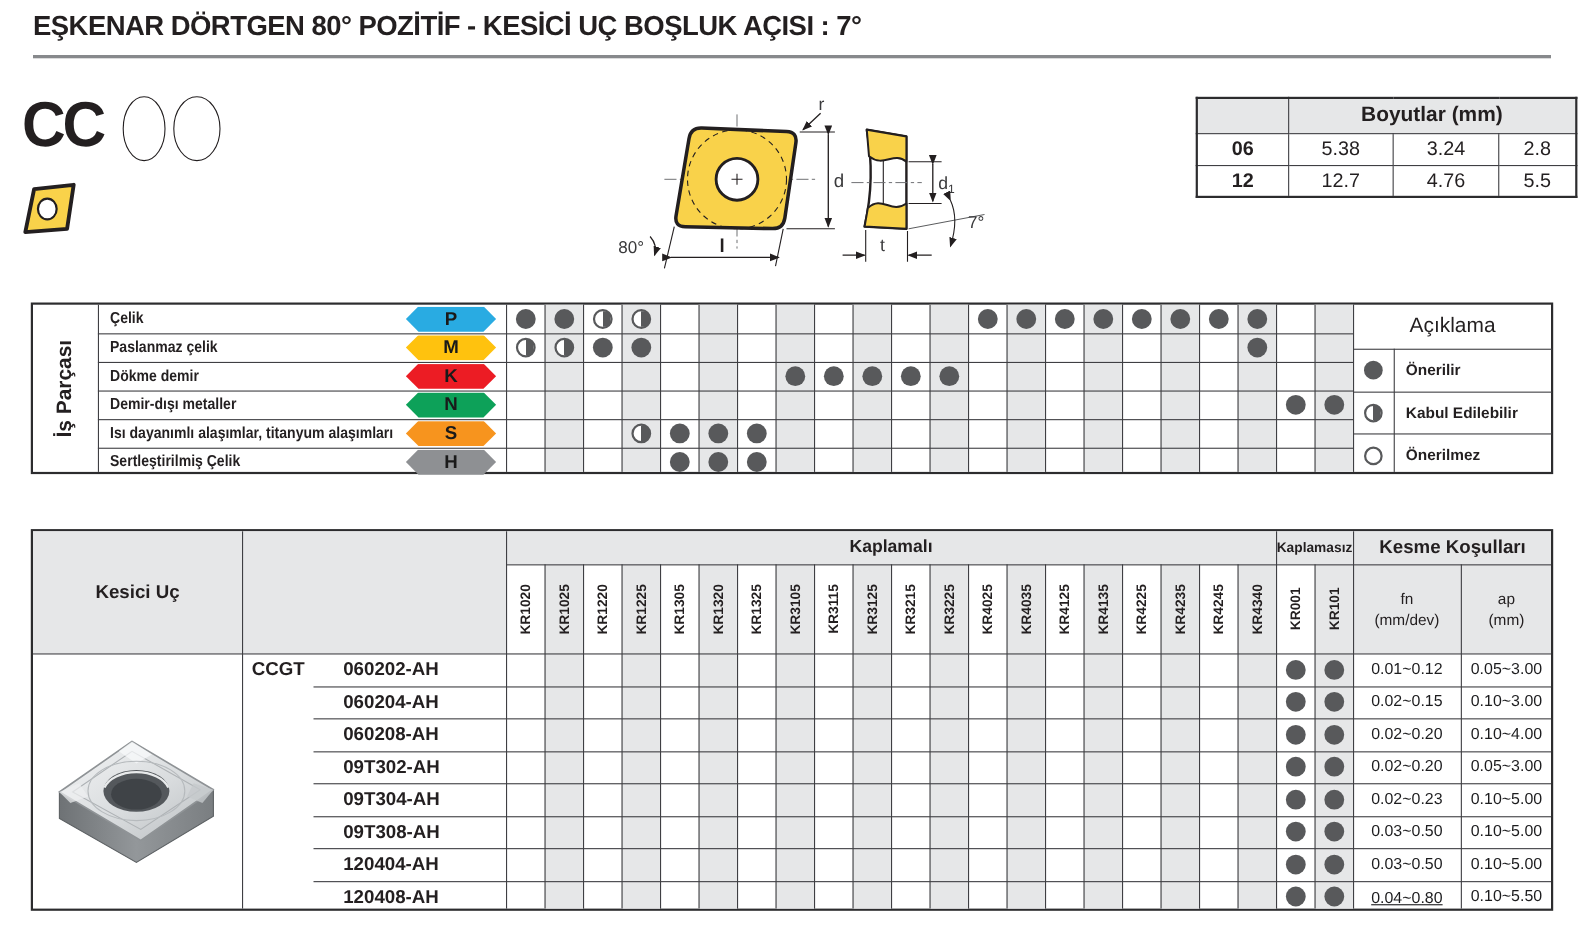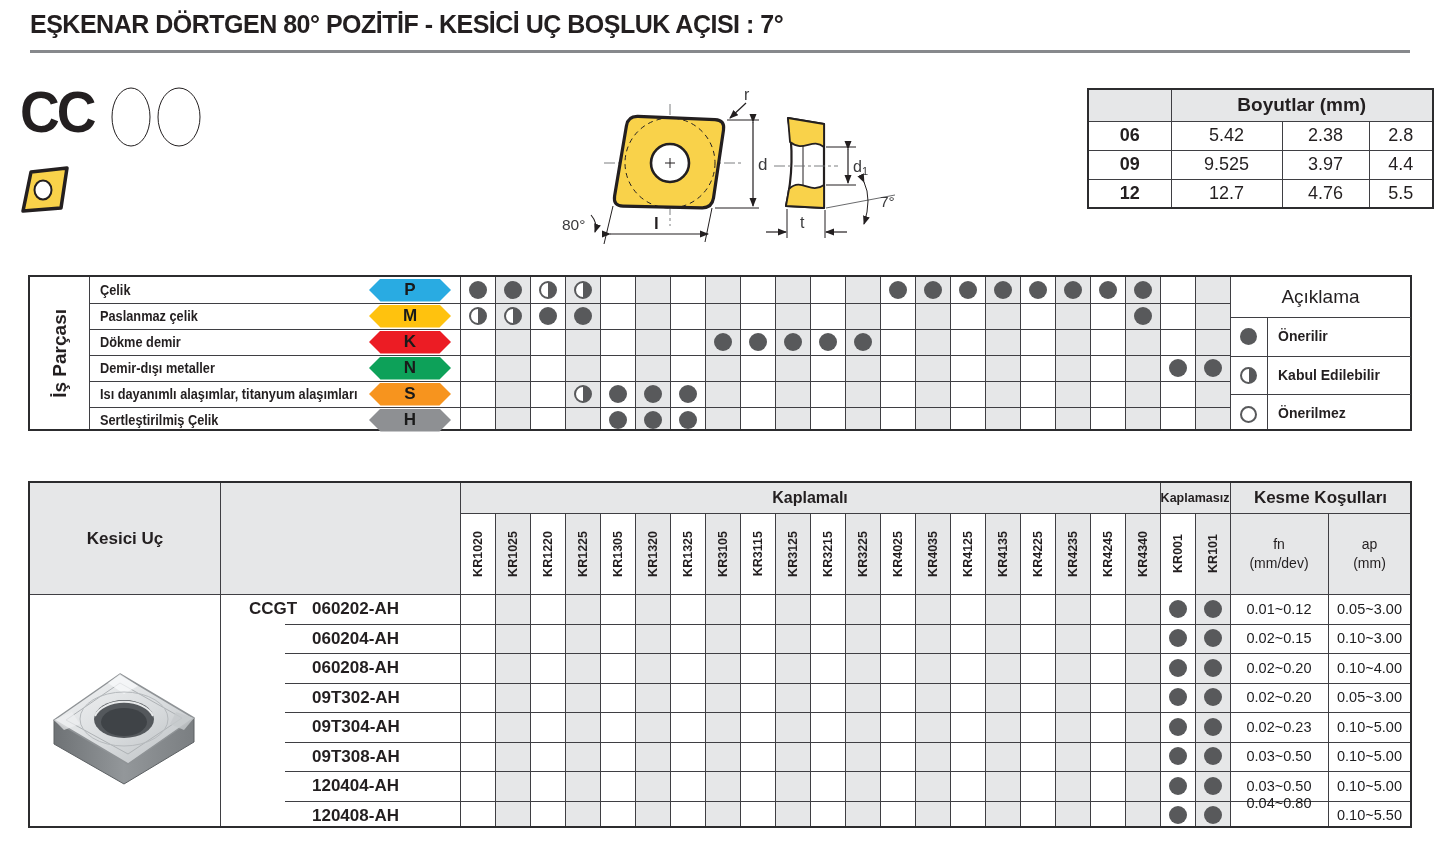--- a/index.html
+++ b/index.html
@@ -113,29 +113,23 @@
   </svg>
 
   <table class="dims">
     <tbody>
         <tr style="height:32px;">
       <td class="hd" style="width:83px;"></td>
       <td class="hd" colspan="3" style="width:262px;">Boyutlar (mm)</td>
     </tr>
     <tr style="height:29px;">
       <td class="sz">06</td>
-      <td class="num">5.42</td>
-      <td class="num">2.38</td>
+      <td class="num">5.38</td>
+      <td class="num">3.24</td>
       <td class="num">2.8</td>
-    </tr>
-    <tr style="height:29px;">
-      <td class="sz">09</td>
-      <td class="num">9.525</td>
-      <td class="num">3.97</td>
-      <td class="num">4.4</td>
     </tr>
     <tr style="height:29px;">
       <td class="sz">12</td>
       <td class="num">12.7</td>
       <td class="num">4.76</td>
       <td class="num">5.5</td>
     </tr>
   </tbody>
     </table>
 
@@ -250,21 +244,21 @@
     <div class="cell-text" style="left:1130px;top:0;width:70px;height:30px;font-size:12.5px;font-weight:700;">Kaplamasız</div>
     <div class="cell-text" style="left:1200px;top:30px;width:98px;height:81px;font-size:14px;flex-direction:column;line-height:19px;">
       <span>fn</span>
       <span>(mm/dev)</span>
     </div>
     <div class="cell-text" style="left:1200px;top:0;width:181px;height:30px;font-size:17px;font-weight:700;">Kesme Koşulları</div>
     <div class="cell-text" style="left:1298px;top:30px;width:83px;height:81px;font-size:14px;flex-direction:column;line-height:19px;">
       <span>ap</span>
       <span>(mm)</span>
     </div>
-    <div class="cell-text" style="left:190px;top:111px;width:66px;height:29.5px;font-size:17px;font-weight:700;margin-left:20px;">CCGT</div>
+    <div class="cell-text" style="left:190px;top:111px;width:66px;height:29.5px;font-size:17px;font-weight:700;">CCGT</div>
 
     <svg class="abs" style="left:16px;top:145px;z-index:3;" width="156" height="180" viewBox="0 0 156 180">
       <defs>
         <linearGradient id="gTop" x1="0" y1="0" x2="1" y2="1">
           <stop offset="0" stop-color="#f4f5f6"></stop>
             <stop offset="0.55" stop-color="#d9dcde"></stop>
             <stop offset="1" stop-color="#b9bdc0"></stop>
         </linearGradient>
         <linearGradient id="gSide" x1="0" y1="0" x2="1" y2="0">
           <stop offset="0" stop-color="#6e7275"></stop>
@@ -425,17 +419,17 @@
       <div class="val-text" style="left: 1200px; top: 258.5px; width: 98px; height: 29.5px;">0.03~0.50</div>
       <div class="val-text" style="left: 1298px; top: 258.5px; width: 83px; height: 29.5px;">0.10~5.00</div>
       <div class="code-text" style="left: 282px; top: 288px; width: 148px; height: 29.5px;">120404-AH</div>
       <div class="dot full" style="left: 1138.5px; top: 293.75px;"></div>
       <div class="dot full" style="left: 1173.5px; top: 293.75px;"></div>
       <div class="val-text" style="left: 1200px; top: 288px; width: 98px; height: 29.5px;">0.03~0.50</div>
       <div class="val-text" style="left: 1298px; top: 288px; width: 83px; height: 29.5px;">0.10~5.00</div>
       <div class="code-text" style="left: 282px; top: 317.5px; width: 148px; height: 29.5px;">120408-AH</div>
       <div class="dot full" style="left: 1138.5px; top: 323.25px;"></div>
       <div class="dot full" style="left: 1173.5px; top: 323.25px;"></div>
-      <div class="val-text" style="left: 1200px; top: 305px; width: 98px; height: 29.5px;">0.04~0.80</div>
+      <div class="val-text" style="left: 1200px; top: 319px; width: 98px; height: 29.5px; text-decoration: underline;">0.04~0.80</div>
       <div class="val-text" style="left: 1298px; top: 317.5px; width: 83px; height: 29.5px;">0.10~5.50</div>
     </div>
 
 </div>
 
 </body></html>

